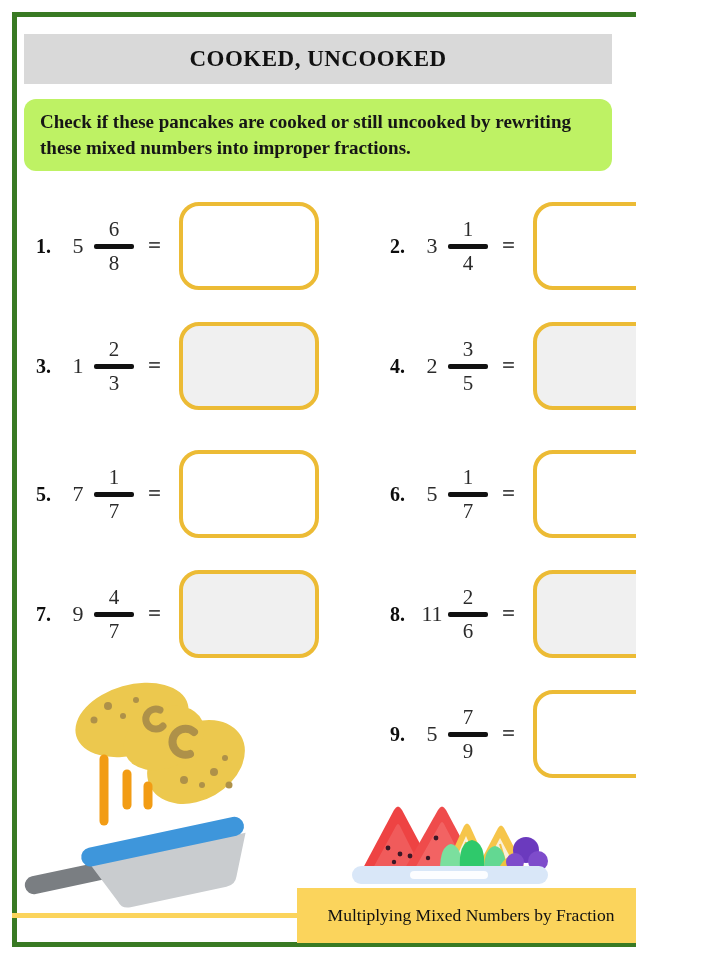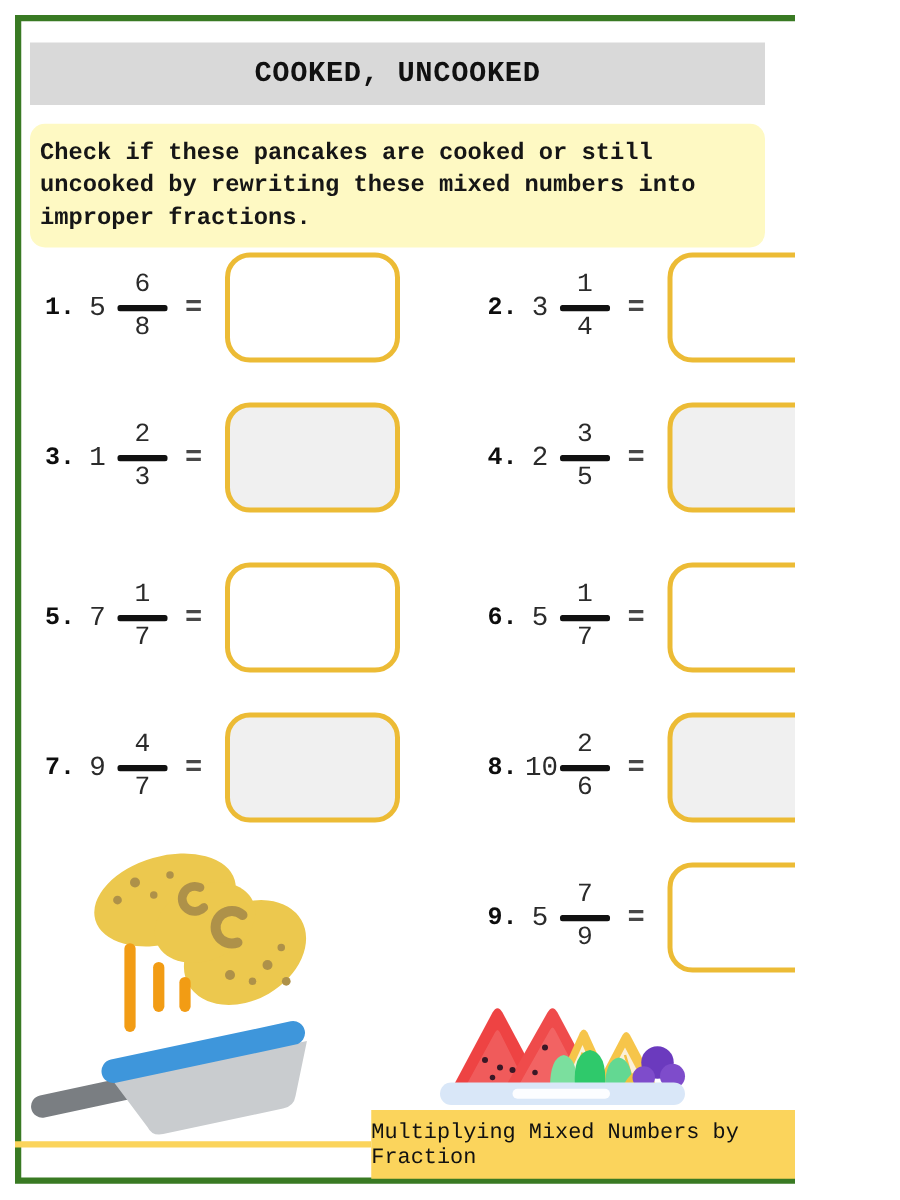--- a/index.html
+++ b/index.html
@@ -1,31 +1,31 @@
 <!DOCTYPE html>
 <html><head>
 <meta charset="utf-8">
 <style>
   html,body{margin:0;padding:0;background:#ffffff;}
   .sheet{
     position:relative;width:636px;height:960px;background:#ffffff;overflow:hidden;
-    font-family:Liberation Mono, monospace;color:#161616;
+    font-family:Liberation Serif, serif;color:#161616;
   }
   .frame{
     position:absolute;left:12px;top:12px;width:696px;height:935px;
     border:5px solid #397A23;box-sizing:border-box;pointer-events:none;z-index:1;
   }
   .header-bar{
     position:absolute;left:24px;right:24px;top:34px;height:50px;background:#D9D9D9;
     display:flex;align-items:center;justify-content:center;z-index:2;
   }
   .header-bar .title{font-size:23px;font-weight:bold;letter-spacing:.5px;color:#111;}
   .instruction-box{
-    position:absolute;left:24px;right:24px;top:99px;min-height:64px;background:#fef9c3;
-    border-radius:12px;padding:10px 8px;box-sizing:border-box;
+    position:absolute;left:24px;right:24px;top:99px;min-height:64px;background:#bef264;
+    border-radius:12px;padding:10px 16px;box-sizing:border-box;
     font-size:19px;font-weight:bold;line-height:1.38;color:#161616;z-index:2;
   }
   .row{position:absolute;height:88px;display:flex;align-items:center;z-index:2;}
   .pnum{width:24px;font-size:20px;font-weight:bold;color:#0e0e0e;text-align:left;}
   .whole{width:24px;margin-left:6px;font-size:22px;color:#2b2b2b;text-align:center;}
   .frac{display:flex;flex-direction:column;align-items:center;margin-left:2px;min-width:44px;}
   .numer,.denom{font-size:21px;line-height:1.05;color:#2b2b2b;}
   .fbar{width:40px;height:5px;background:#111;border-radius:2px;margin:3px 0;}
   .eq{margin-left:12px;font-size:23px;font-weight:700;color:#474747;}
   .answer-box{
@@ -135,21 +135,21 @@
       <span class="numer">4</span>
       <span class="fbar"></span>
       <span class="denom">7</span>
     </span>
     <span class="eq">=</span>
     <div class="answer-box gray"></div>
   </div>
 
   <div class="row" style="left:390px;top:570px;">
     <span class="pnum">8.</span>
-    <span class="whole">10</span>
+    <span class="whole">11</span>
     <span class="frac">
       <span class="numer">2</span>
       <span class="fbar"></span>
       <span class="denom">6</span>
     </span>
     <span class="eq">=</span>
     <div class="answer-box gray"></div>
   </div>
 
   <div class="row" style="left:390px;top:690px;">

